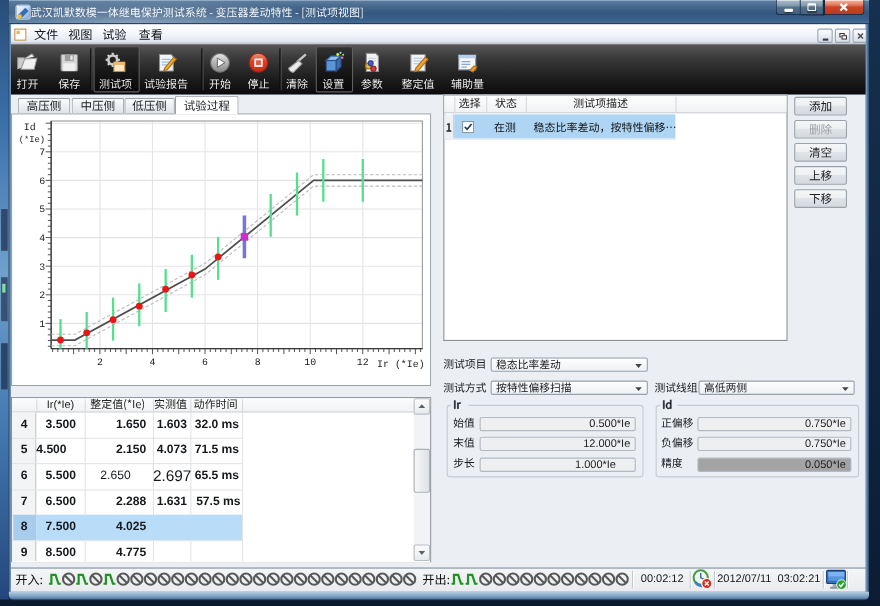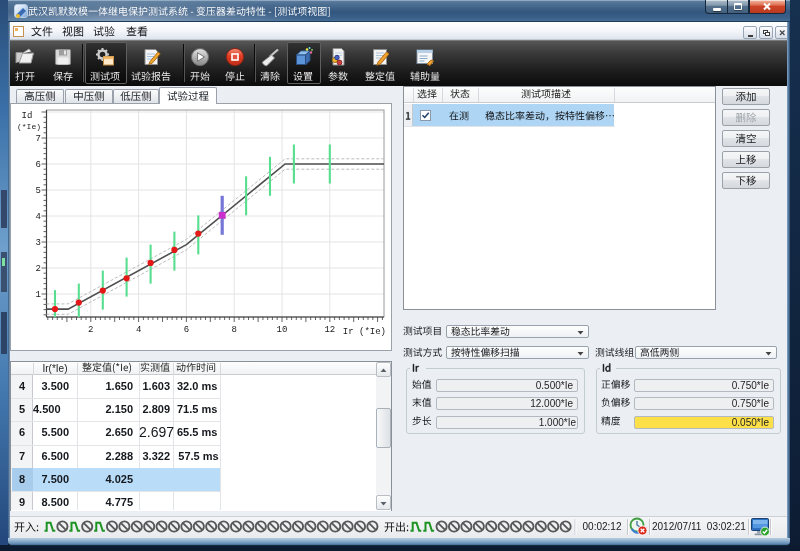--- a/index.html
+++ b/index.html
@@ -221,33 +221,33 @@
 <div style="position:absolute;left:11px;top:398px;width:209px;height:1px;background:#e2e4e8"></div>
 <div style="position:absolute;left:12px;top:375px;width:20px;text-align:center;font-size:11px;font-weight:700;color:#15181c;line-height:23px">4</div>
 <div style="position:absolute;left:33px;top:375px;width:36px;text-align:right;font-size:11px;font-weight:700;color:#15181c;line-height:23px">3.500</div>
 <div style="position:absolute;left:77px;top:375px;width:56px;text-align:right;font-size:11px;font-weight:700;color:#15181c;line-height:23px">1.650</div>
 <div style="position:absolute;left:139px;top:375px;width:31px;text-align:right;font-size:11px;font-weight:700;color:#15181c;line-height:23px">1.603</div>
 <div style="position:absolute;left:177px;top:375px;width:43px;text-align:left;font-size:11px;font-weight:700;color:#15181c;line-height:23px">32.0 ms</div>
 <div style="position:absolute;left:11px;top:421px;width:209px;height:1px;background:#e2e4e8"></div>
 <div style="position:absolute;left:12px;top:398px;width:20px;text-align:center;font-size:11px;font-weight:700;color:#15181c;line-height:23px">5</div>
 <div style="position:absolute;left:33px;top:398px;width:36px;text-align:left;font-size:11px;font-weight:700;color:#15181c;line-height:23px">4.500</div>
 <div style="position:absolute;left:77px;top:398px;width:56px;text-align:right;font-size:11px;font-weight:700;color:#15181c;line-height:23px">2.150</div>
-<div style="position:absolute;left:139px;top:398px;width:31px;text-align:right;font-size:11px;font-weight:700;color:#15181c;line-height:23px">2.809</div>
+<div style="position:absolute;left:139px;top:398px;width:31px;text-align:right;font-size:11px;font-weight:700;color:#15181c;line-height:23px">4.073</div>
 <div style="position:absolute;left:177px;top:398px;width:43px;text-align:left;font-size:11px;font-weight:700;color:#15181c;line-height:23px">71.5 ms</div>
 <div style="position:absolute;left:11px;top:445px;width:209px;height:1px;background:#e2e4e8"></div>
 <div style="position:absolute;left:12px;top:421px;width:20px;text-align:center;font-size:11px;font-weight:700;color:#15181c;line-height:23px">6</div>
 <div style="position:absolute;left:33px;top:421px;width:36px;text-align:right;font-size:11px;font-weight:700;color:#15181c;line-height:23px">5.500</div>
-<div style="position:absolute;left:77px;top:421px;width:56px;text-align:right;font-size:11px;font-weight:700;color:#15181c;line-height:23px">2.650</div>
+<div style="position:absolute;left:77px;top:421px;width:56px;text-align:center;font-size:11px;font-weight:400;color:#15181c;line-height:23px">2.650</div>
 <div style="position:absolute;left:139px;top:421px;width:31px;text-align:center;font-size:14px;font-weight:400;color:#15181c;line-height:23px">2.697</div>
 <div style="position:absolute;left:177px;top:421px;width:43px;text-align:left;font-size:11px;font-weight:700;color:#15181c;line-height:23px">65.5 ms</div>
 <div style="position:absolute;left:11px;top:468px;width:209px;height:1px;background:#e2e4e8"></div>
 <div style="position:absolute;left:12px;top:445px;width:20px;text-align:center;font-size:11px;font-weight:700;color:#15181c;line-height:23px">7</div>
 <div style="position:absolute;left:33px;top:445px;width:36px;text-align:right;font-size:11px;font-weight:700;color:#15181c;line-height:23px">6.500</div>
 <div style="position:absolute;left:77px;top:445px;width:56px;text-align:right;font-size:11px;font-weight:700;color:#15181c;line-height:23px">2.288</div>
-<div style="position:absolute;left:139px;top:445px;width:31px;text-align:right;font-size:11px;font-weight:700;color:#15181c;line-height:23px">3.322</div>
+<div style="position:absolute;left:139px;top:445px;width:31px;text-align:right;font-size:11px;font-weight:700;color:#15181c;line-height:23px">1.631</div>
 <div style="position:absolute;left:177px;top:445px;width:43px;text-align:center;font-size:11px;font-weight:700;color:#15181c;line-height:23px">57.5 ms</div>
 <div style="position:absolute;left:12px;top:468px;width:21px;height:23px;background:#a8cdec"></div>
 <div style="position:absolute;left:33px;top:468px;width:187px;height:23px;background:#b9dcf8"></div>
 <div style="position:absolute;left:11px;top:491px;width:209px;height:1px;background:#e2e4e8"></div>
 <div style="position:absolute;left:12px;top:468px;width:20px;text-align:center;font-size:11px;font-weight:700;color:#15181c;line-height:23px">8</div>
 <div style="position:absolute;left:33px;top:468px;width:36px;text-align:right;font-size:11px;font-weight:700;color:#15181c;line-height:23px">7.500</div>
 <div style="position:absolute;left:77px;top:468px;width:56px;text-align:right;font-size:11px;font-weight:700;color:#15181c;line-height:23px">4.025</div>
 <div style="position:absolute;left:139px;top:468px;width:31px;text-align:right;font-size:11px;font-weight:700;color:#15181c;line-height:23px"></div>
 <div style="position:absolute;left:177px;top:468px;width:43px;text-align:left;font-size:11px;font-weight:700;color:#15181c;line-height:23px"></div>
 <div style="position:absolute;left:12px;top:491px;width:20px;text-align:center;font-size:11px;font-weight:700;color:#15181c;line-height:23px">9</div>
@@ -300,22 +300,22 @@
     </svg>
   </div>
 <div style="position:absolute;left:406px;top:368px;width:179px;height:66px;border:1px solid #c3cbd3;border-radius:3px"></div>
 <div style="position:absolute;left:596px;top:368px;width:185px;height:66px;border:1px solid #c3cbd3;border-radius:3px"></div>
 <div style="position:absolute;left:410px;top:364px;width:16px;height:8px;background:#ebeff4"></div>
 <div style="position:absolute;left:600px;top:364px;width:16px;height:8px;background:#ebeff4"></div>
 <div style="position:absolute;left:436px;top:379px;width:142px;height:13px;background:#edeff1;border:1px solid #b2b9c0;border-radius:2px;font-size:10px;color:#1c1e22;text-align:right;padding-right:4px;line-height:11px">0.500*Ie</div>
 <div style="position:absolute;left:634px;top:379px;width:140px;height:13px;background:#edeff1;border:1px solid #b2b9c0;border-radius:2px;font-size:10px;color:#1c1e22;text-align:right;padding-right:4px;line-height:11px">0.750*Ie</div>
 <div style="position:absolute;left:436px;top:396.5px;width:142px;height:13px;background:#edeff1;border:1px solid #b2b9c0;border-radius:2px;font-size:10px;color:#1c1e22;text-align:right;padding-right:4px;line-height:11px">12.000*Ie</div>
 <div style="position:absolute;left:634px;top:396.5px;width:140px;height:13px;background:#edeff1;border:1px solid #b2b9c0;border-radius:2px;font-size:10px;color:#1c1e22;text-align:right;padding-right:4px;line-height:11px">0.750*Ie</div>
-<div style="position:absolute;left:436px;top:415.5px;width:142px;height:13px;background:#edeff1;border:1px solid #b2b9c0;border-radius:2px;font-size:10px;color:#1c1e22;text-align:right;padding-right:1px;line-height:11px">1.000*Ie</div>
-<div style="position:absolute;left:634px;top:415.5px;width:140px;height:13px;background:#fde047;border:1px solid #b2b9c0;border-radius:2px;font-size:10px;color:#1c1e22;text-align:right;padding-right:4px;line-height:11px">0.050*Ie</div>
+<div style="position:absolute;left:436px;top:415.5px;width:142px;height:13px;background:#edeff1;border:1px solid #b2b9c0;border-radius:2px;font-size:10px;color:#1c1e22;text-align:right;padding-right:17px;line-height:11px">1.000*Ie</div>
+<div style="position:absolute;left:634px;top:415.5px;width:140px;height:13px;background:#a3a3a3;border:1px solid #b2b9c0;border-radius:2px;font-size:10px;color:#1c1e22;text-align:right;padding-right:4px;line-height:11px">0.050*Ie</div>
 <div style="position:absolute;left:10px;top:516px;width:777px;height:22px;background:linear-gradient(180deg,#f4f5f6,#e9ebee);border-top:1px solid #cdd1d5"></div>
 <svg width="777" height="22" style="position:absolute;left:10px;top:516px">
     <path d="M34.5 14.7h2.2v-8h3.8l2.6,8h2.2" fill="none" stroke="#1d9322" stroke-width="2"></path>
     <circle cx="52.4" cy="10.5" r="5.1" fill="none" stroke="#585858" stroke-width="1.9"></circle>
     <line x1="49.0" y1="7.1" x2="55.8" y2="13.9" stroke="#585858" stroke-width="1.9"></line>
     <path d="M59.3 14.7h2.2v-8h3.8l2.6,8h2.2" fill="none" stroke="#1d9322" stroke-width="2"></path>
     <circle cx="77.2" cy="10.5" r="5.1" fill="none" stroke="#585858" stroke-width="1.9"></circle>
     <line x1="73.8" y1="7.1" x2="80.6" y2="13.9" stroke="#585858" stroke-width="1.9"></line>
     <path d="M84.1 14.7h2.2v-8h3.8l2.6,8h2.2" fill="none" stroke="#1d9322" stroke-width="2"></path>
     <circle cx="102.0" cy="10.5" r="5.1" fill="none" stroke="#585858" stroke-width="1.9"></circle>

